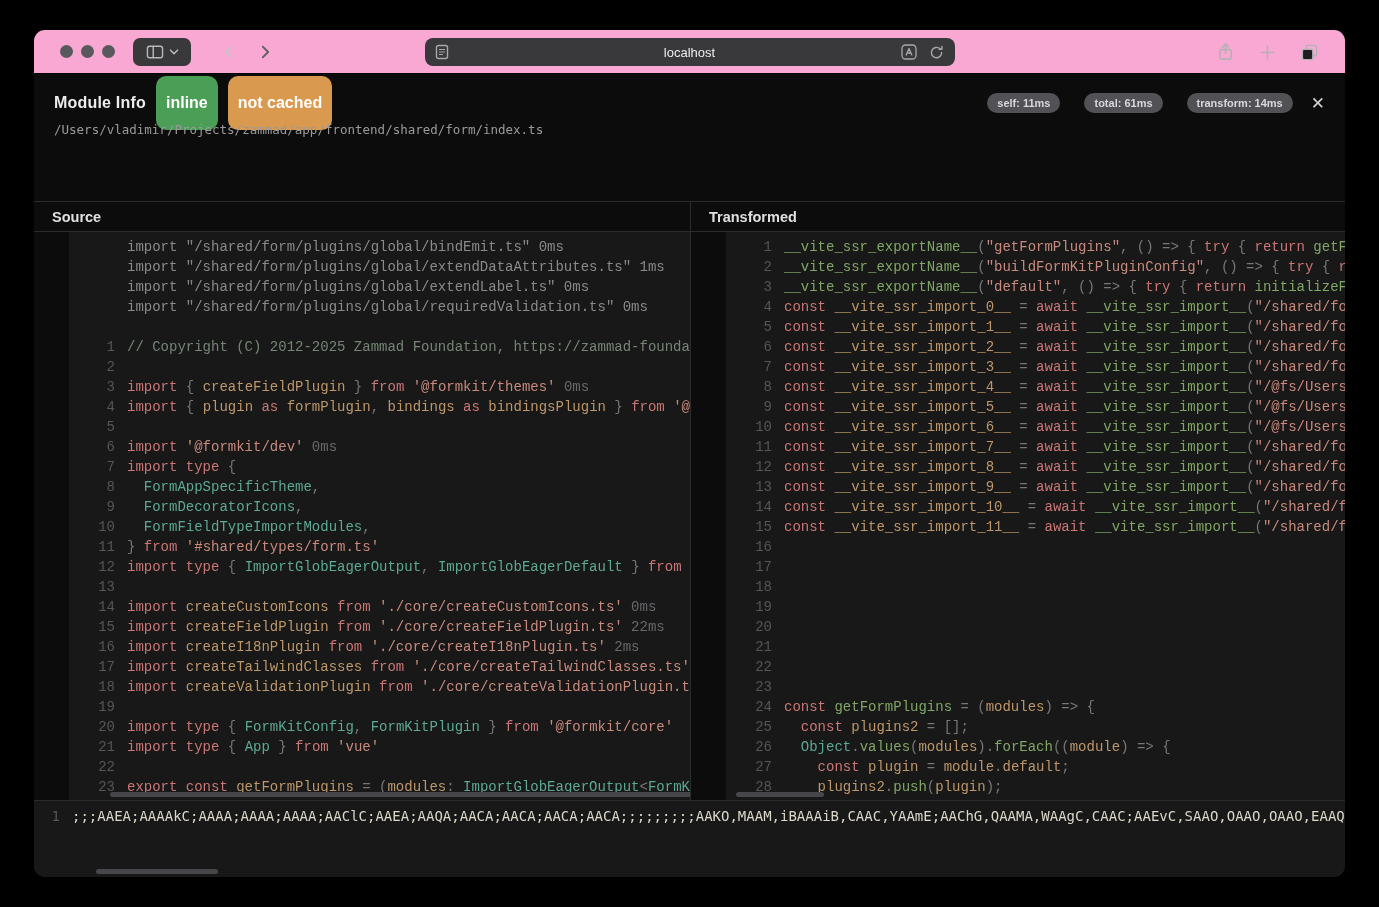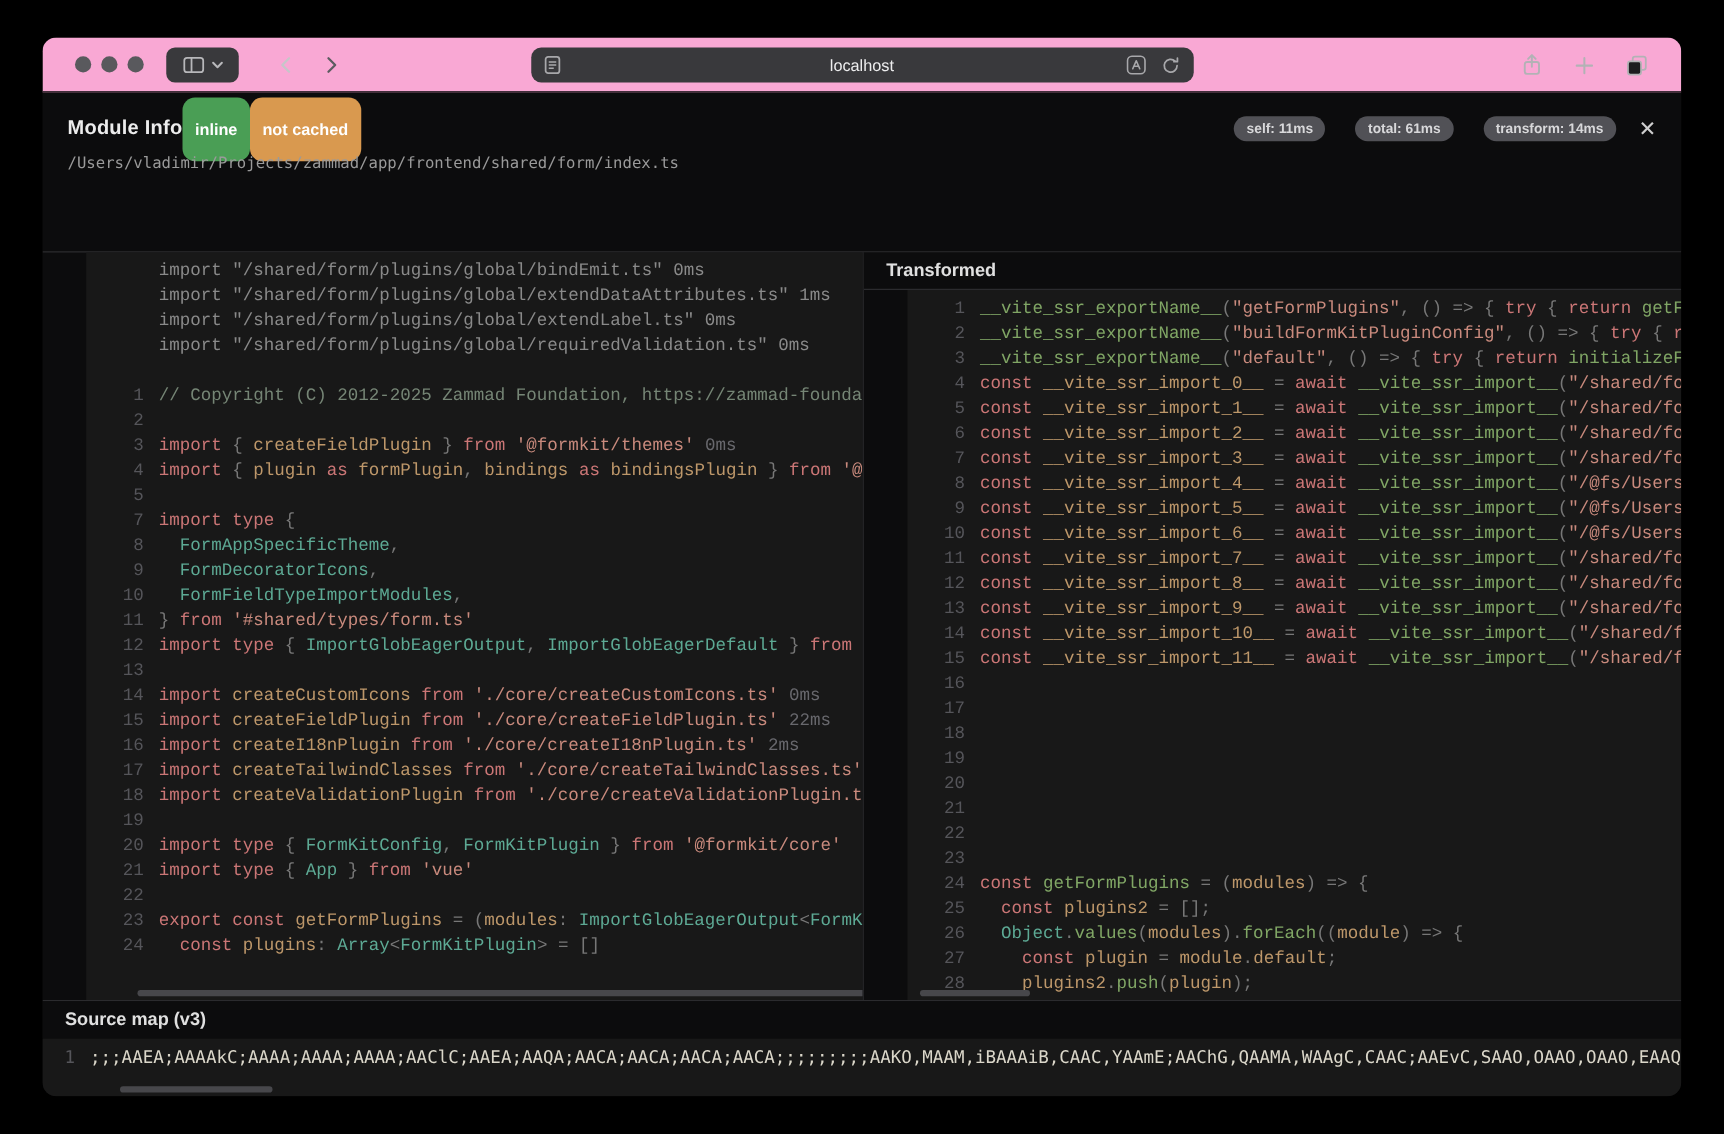--- a/index.html
+++ b/index.html
@@ -24,21 +24,21 @@
   .url-text { position:absolute; left:0; right:0; text-align:center; color:#ededee; font-size:13px; }
   .url-left { margin-left:10px; display:flex; }
   .url-right { position:absolute; right:8px; display:flex; gap:8px; }
   .right-tools { position:absolute; right:22px; top:8px; display:flex; gap:14px; }
   .icon-btn { background:transparent; border:none; width:28px; height:28px; display:flex;
               align-items:center; justify-content:center; cursor:pointer; }
 
   
   .mi-header { display:flex; align-items:center; padding:0 20px; margin-top:14px; height:30px; }
   .mi-title { color:#ececec; font-size:16px; font-weight:700; letter-spacing:.2px; }
-  .badge { font-size:13px; font-weight:700; color:#fff; border-radius:10px; padding:18px 10px; }
+  .badge { font-size:16px; font-weight:700; color:#fff; border-radius:10px; padding:18px 10px; margin-left:10px; }
   .badge-inline { background:#4a9e55; }
   .badge-cache { background:#d9994f; }
   .mi-right { margin-left:auto; display:flex; align-items:center; }
   .pill { font-size:11px; font-weight:600; color:#d8d8da; background:#515156; border-radius:10px;
           padding:4px 10px; margin-left:24px; }
   .close-btn { background:transparent; border:none; color:#cfcfcf; font-size:17px; margin-left:18px; cursor:pointer; }
   .mi-path { padding:0 20px; margin:4px 0 12px; color:#9a9a9a; font-size:12.5px;
              font-family:"DejaVu Sans Mono", monospace; }
 
   
@@ -174,32 +174,34 @@
         <span class="pill">self: 11ms</span>
         <span class="pill">total: 61ms</span>
         <span class="pill">transform: 14ms</span>
         <button class="close-btn">✕</button>
       </span>
     </div>
     <div class="mi-path">/Users/vladimir/Projects/zammad/app/frontend/shared/form/index.ts</div>
 
     <div class="panes">
       <div class="pane pane-left">
+        <div class="pane-title">Source</div>
         <div class="code" id="source-code">
           <div class="hthumb" style="left:41px; width:600px;"></div>
         <div class="code-line"><span class="ln"></span><span class="lc"><span class="tk-g">import "/shared/form/plugins/global/bindEmit.ts" 0ms</span></span></div>
             <div class="code-line"><span class="ln"></span><span class="lc"><span class="tk-g">import "/shared/form/plugins/global/extendDataAttributes.ts" 1ms</span></span></div>
             <div class="code-line"><span class="ln"></span><span class="lc"><span class="tk-g">import "/shared/form/plugins/global/extendLabel.ts" 0ms</span></span></div>
             <div class="code-line"><span class="ln"></span><span class="lc"><span class="tk-g">import "/shared/form/plugins/global/requiredValidation.ts" 0ms</span></span></div>
             <div class="code-line"><span class="ln"></span><span class="lc"></span></div>
             <div class="code-line"><span class="ln">1</span><span class="lc"><span class="tk-c">// Copyright (C) 2012-2025 Zammad Foundation, https://zammad-foundation.org/</span></span></div>
             <div class="code-line"><span class="ln">2</span><span class="lc"></span></div>
             <div class="code-line"><span class="ln">3</span><span class="lc"><span class="tk-k">import </span><span class="tk-u">{ </span><span class="tk-v">createFieldPlugin</span><span class="tk-u"> } </span><span class="tk-k">from </span><span class="tk-s">'@formkit/themes'</span><span class="tk-t"> 0ms</span></span></div>
             <div class="code-line"><span class="ln">4</span><span class="lc"><span class="tk-k">import </span><span class="tk-u">{ </span><span class="tk-v">plugin</span><span class="tk-k"> as </span><span class="tk-v">formPlugin</span><span class="tk-u">, </span><span class="tk-v">bindings</span><span class="tk-k"> as </span><span class="tk-v">bindingsPlugin</span><span class="tk-u"> } </span><span class="tk-k">from </span><span class="tk-s">'@formkit/vue'</span></span></div>
             <div class="code-line"><span class="ln">5</span><span class="lc"></span></div>
+            <div class="code-line"><span class="ln">6</span><span class="lc"><span class="tk-k">import </span><span class="tk-s">'@formkit/dev'</span><span class="tk-t"> 0ms</span></span></div>
             <div class="code-line"><span class="ln">7</span><span class="lc"><span class="tk-k">import type </span><span class="tk-u">{</span></span></div>
             <div class="code-line"><span class="ln">8</span><span class="lc"><span class="tk-p">  </span><span class="tk-y">FormAppSpecificTheme</span><span class="tk-u">,</span></span></div>
             <div class="code-line"><span class="ln">9</span><span class="lc"><span class="tk-p">  </span><span class="tk-y">FormDecoratorIcons</span><span class="tk-u">,</span></span></div>
             <div class="code-line"><span class="ln">10</span><span class="lc"><span class="tk-p">  </span><span class="tk-y">FormFieldTypeImportModules</span><span class="tk-u">,</span></span></div>
             <div class="code-line"><span class="ln">11</span><span class="lc"><span class="tk-u">} </span><span class="tk-k">from </span><span class="tk-s">'#shared/types/form.ts'</span></span></div>
             <div class="code-line"><span class="ln">12</span><span class="lc"><span class="tk-k">import type </span><span class="tk-u">{ </span><span class="tk-y">ImportGlobEagerOutput</span><span class="tk-u">, </span><span class="tk-y">ImportGlobEagerDefault</span><span class="tk-u"> } </span><span class="tk-k">from </span><span class="tk-s">'#shared/types/utils.ts'</span></span></div>
             <div class="code-line"><span class="ln">13</span><span class="lc"></span></div>
             <div class="code-line"><span class="ln">14</span><span class="lc"><span class="tk-k">import </span><span class="tk-v">createCustomIcons</span><span class="tk-k"> from </span><span class="tk-s">'./core/createCustomIcons.ts'</span><span class="tk-t"> 0ms</span></span></div>
             <div class="code-line"><span class="ln">15</span><span class="lc"><span class="tk-k">import </span><span class="tk-v">createFieldPlugin</span><span class="tk-k"> from </span><span class="tk-s">'./core/createFieldPlugin.ts'</span><span class="tk-t"> 22ms</span></span></div>
             <div class="code-line"><span class="ln">16</span><span class="lc"><span class="tk-k">import </span><span class="tk-v">createI18nPlugin</span><span class="tk-k"> from </span><span class="tk-s">'./core/createI18nPlugin.ts'</span><span class="tk-t"> 2ms</span></span></div>
@@ -244,21 +246,20 @@
             <div class="code-line"><span class="ln">25</span><span class="lc"><span class="tk-p">  </span><span class="tk-k">const </span><span class="tk-v">plugins2</span><span class="tk-u"> = [];</span></span></div>
             <div class="code-line"><span class="ln">26</span><span class="lc"><span class="tk-p">  </span><span class="tk-y">Object</span><span class="tk-u">.</span><span class="tk-f">values</span><span class="tk-u">(</span><span class="tk-v">modules</span><span class="tk-u">).</span><span class="tk-f">forEach</span><span class="tk-u">((</span><span class="tk-v">module</span><span class="tk-u">) =&gt; {</span></span></div>
             <div class="code-line"><span class="ln">27</span><span class="lc"><span class="tk-p">    </span><span class="tk-k">const </span><span class="tk-v">plugin</span><span class="tk-u"> = </span><span class="tk-v">module</span><span class="tk-u">.</span><span class="tk-v">default</span><span class="tk-u">;</span></span></div>
             <div class="code-line"><span class="ln">28</span><span class="lc"><span class="tk-p">    </span><span class="tk-v">plugins2</span><span class="tk-u">.</span><span class="tk-f">push</span><span class="tk-u">(</span><span class="tk-v">plugin</span><span class="tk-u">);</span></span></div>
             <div class="code-line"><span class="ln">29</span><span class="lc"><span class="tk-p">  </span><span class="tk-u">});</span></span></div>
           </div>
       </div>
     </div>
 
     <div class="sm">
-      <div class="sm-title">Source map (v3)</div>
       <div class="sm-code" id="sourcemap-code">
         <div class="hthumb" style="left:62px; width:122px;"></div>
       <div class="code-line"><span class="ln">1</span><span class="lc"><span class="tk-p">;;;AAEA;AAAAkC;AAAA;AAAA;AAAA;AAClC;AAEA;AAQA;AACA;AACA;AACA;AACA;;;;;;;;;AAKO,MAAM,iBAAAiB,CAAC,YAAmE;AAChG,QAAMA,WAAgC,CAAC;AAEvC,SAAO,OAAO,OAAO,EAAQ,QAAQ,CAAC,WAAW</span></span></div>
         </div>
     </div>
 
   </div>
 </div>
 
 </body></html>

